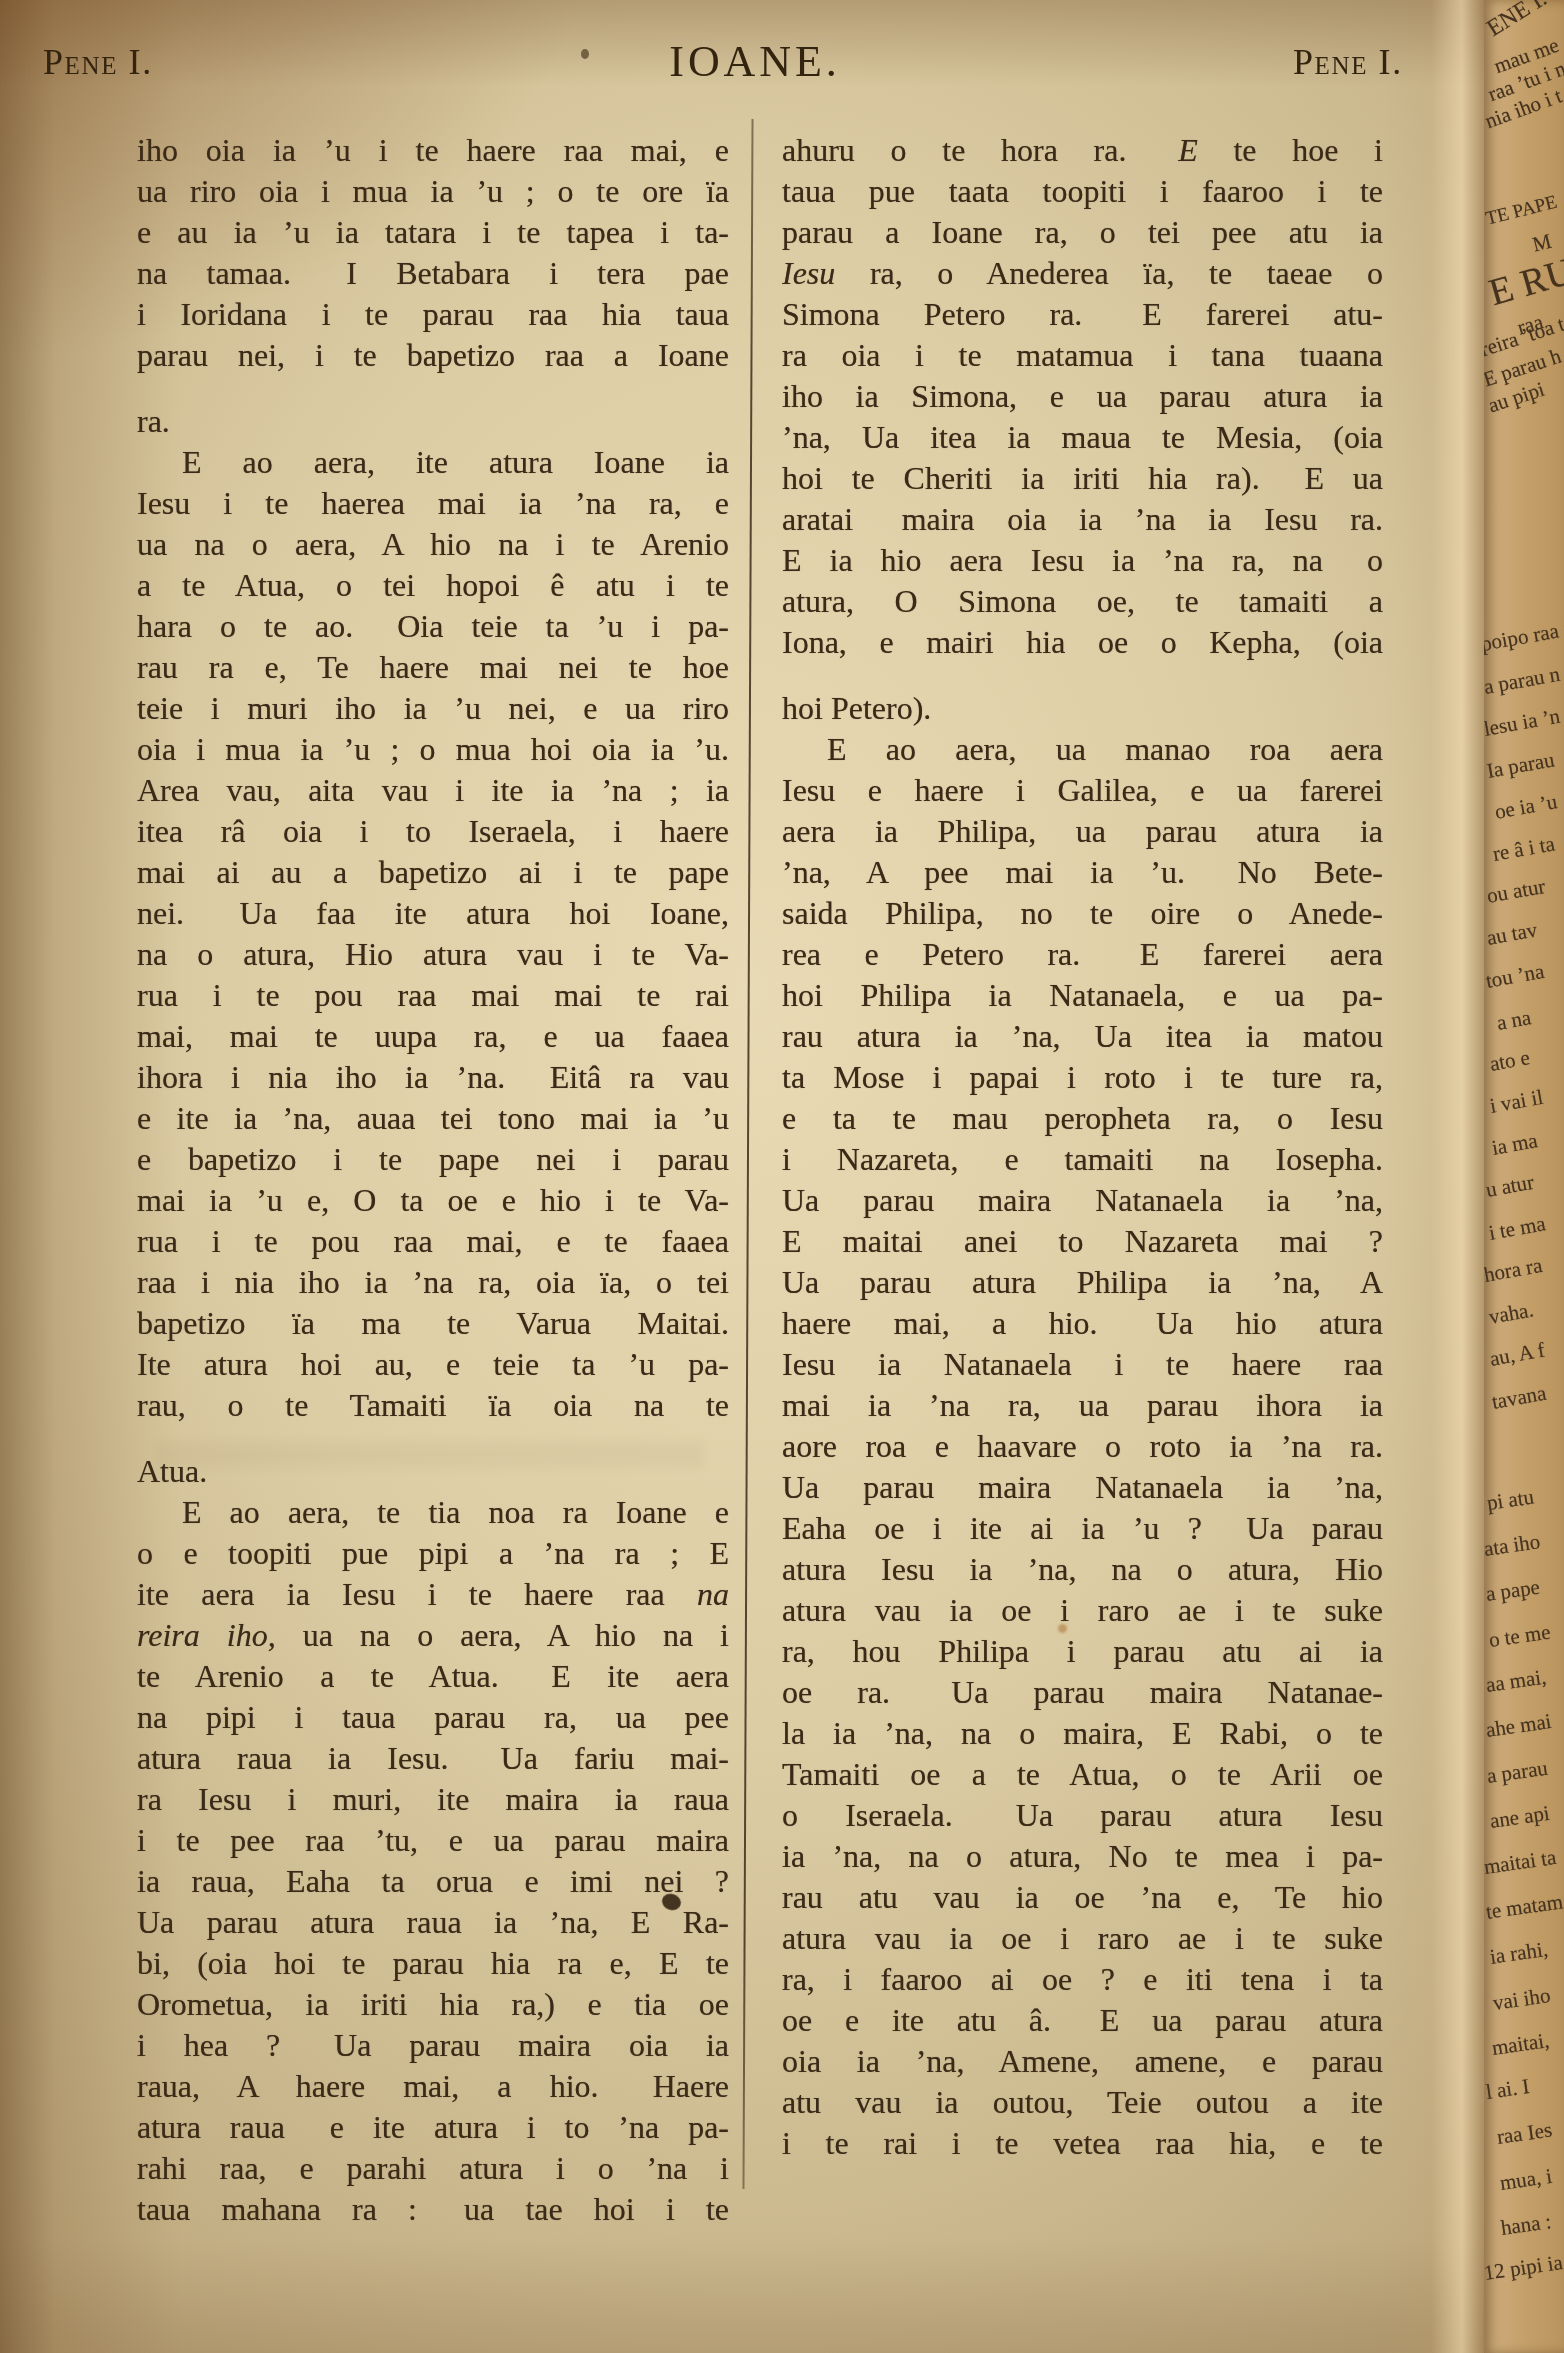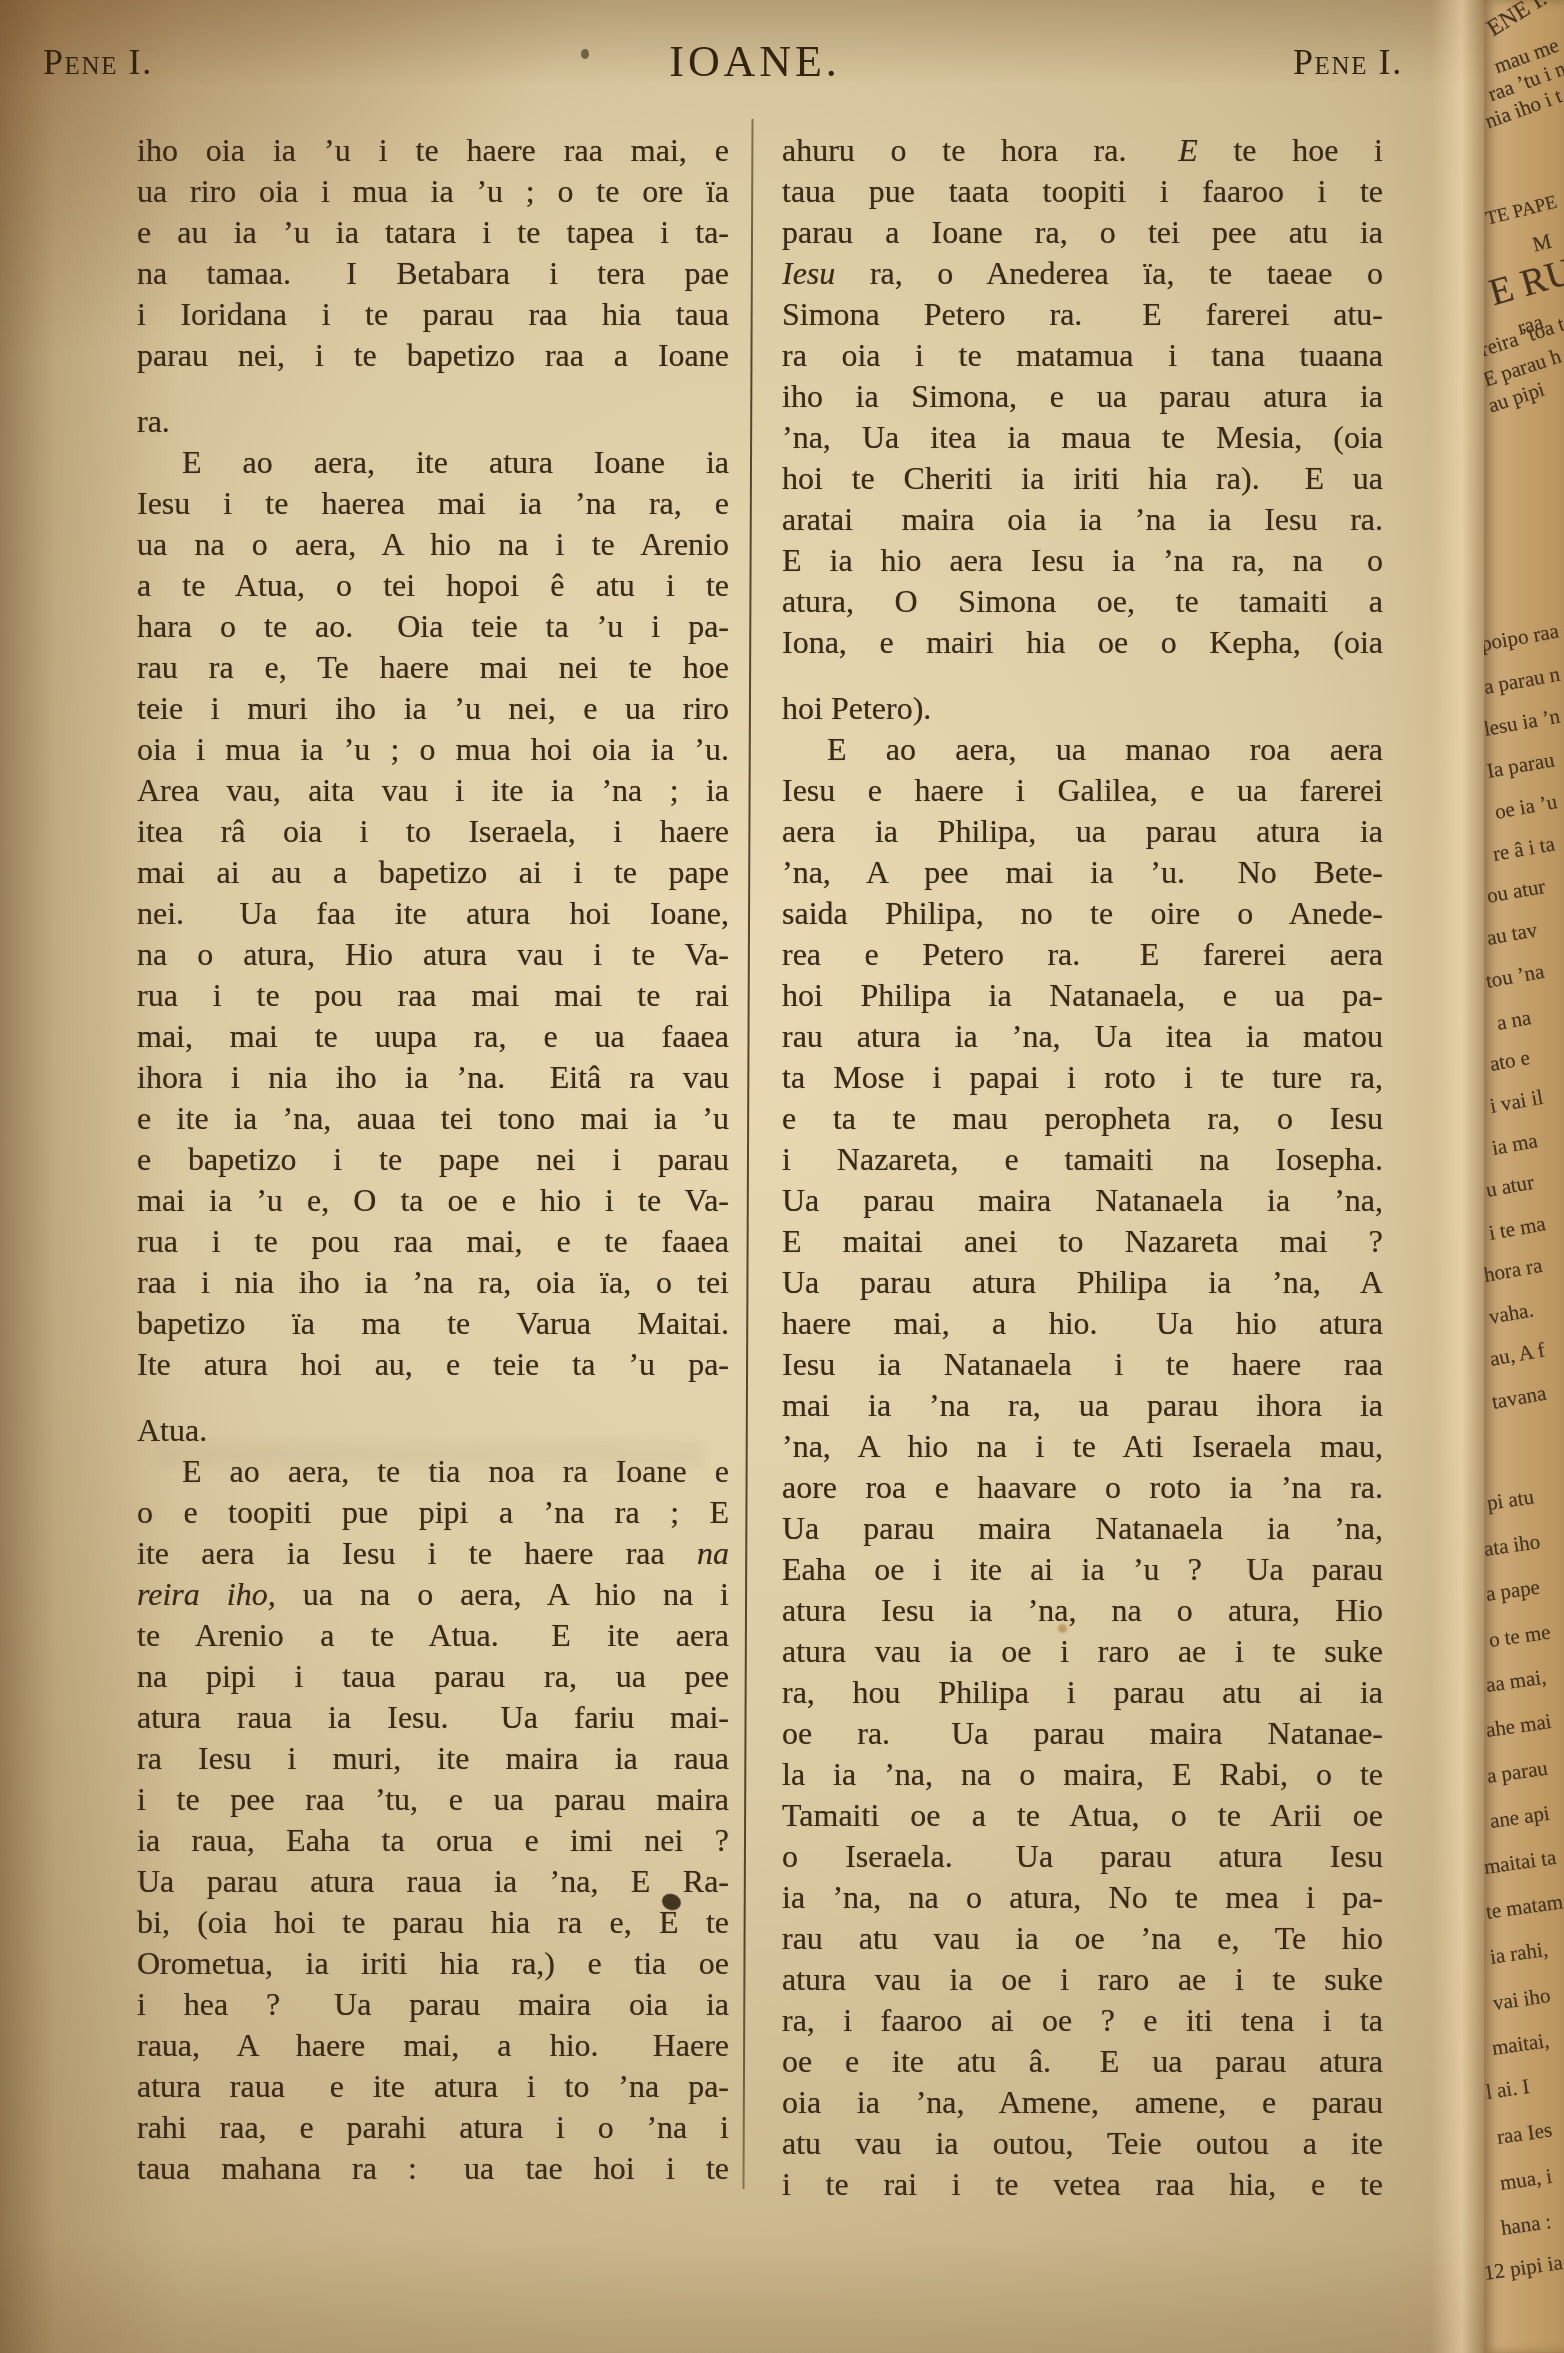--- a/index.html
+++ b/index.html
@@ -91,20 +91,21 @@
       <div class="line">rua i te pou raa mai mai te rai</div>
       <div class="line">mai, mai te uupa ra, e ua faaea</div>
       <div class="line">ihora i nia iho ia ’na.  Eitâ ra vau</div>
       <div class="line">e ite ia ’na, auaa tei tono mai ia ’u</div>
       <div class="line">e bapetizo i te pape nei i parau</div>
       <div class="line">mai ia ’u e, O ta oe e hio i te Va-</div>
       <div class="line">rua i te pou raa mai, e te faaea</div>
       <div class="line">raa i nia iho ia ’na ra, oia ïa, o tei</div>
       <div class="line">bapetizo ïa ma te Varua Maitai.</div>
       <div class="line">Ite atura hoi au, e teie ta ’u pa-</div>
+      <div class="line">rau, o te Tamaiti ïa oia na te</div>
       <div class="line end">Atua.</div>
       <div class="line indent">E ao aera, te tia noa ra Ioane e</div>
       <div class="line">o e toopiti pue pipi a ’na ra ; E</div>
       <div class="line">ite aera ia Iesu i te haere raa <i>na</i></div>
       <div class="line"><i>reira iho,</i> ua na o aera, A hio na i</div>
       <div class="line">te Arenio a te Atua.  E ite aera</div>
       <div class="line">na pipi i taua parau ra, ua pee</div>
       <div class="line">atura raua ia Iesu.  Ua fariu mai-</div>
       <div class="line">ra Iesu i muri, ite maira ia raua</div>
       <div class="line">i te pee raa ’tu, e ua parau maira</div>
@@ -144,21 +145,20 @@
       <div class="line">rau atura ia ’na, Ua itea ia matou</div>
       <div class="line">ta Mose i papai i roto i te ture ra,</div>
       <div class="line">e ta te mau peropheta ra, o Iesu</div>
       <div class="line">i Nazareta, e tamaiti na Iosepha.</div>
       <div class="line">Ua parau maira Natanaela ia ’na,</div>
       <div class="line">E maitai anei to Nazareta mai ?</div>
       <div class="line">Ua parau atura Philipa ia ’na, A</div>
       <div class="line">haere mai, a hio.  Ua hio atura</div>
       <div class="line">Iesu ia Natanaela i te haere raa</div>
       <div class="line">mai ia ’na ra, ua parau ihora ia</div>
-      <div class="line">’na, A hio na i te Ati Iseraela mau,</div>
       <div class="line">aore roa e haavare o roto ia ’na ra.</div>
       <div class="line">Ua parau maira Natanaela ia ’na,</div>
       <div class="line">Eaha oe i ite ai ia ’u ?  Ua parau</div>
       <div class="line">atura Iesu ia ’na, na o atura, Hio</div>
       <div class="line">atura vau ia oe i raro ae i te suke</div>
       <div class="line">ra, hou Philipa i parau atu ai ia</div>
       <div class="line">oe ra.  Ua parau maira Natanae-</div>
       <div class="line">la ia ’na, na o maira, E Rabi, o te</div>
       <div class="line">Tamaiti oe a te Atua, o te Arii oe</div>
       <div class="line">o Iseraela.  Ua parau atura Iesu</div>

